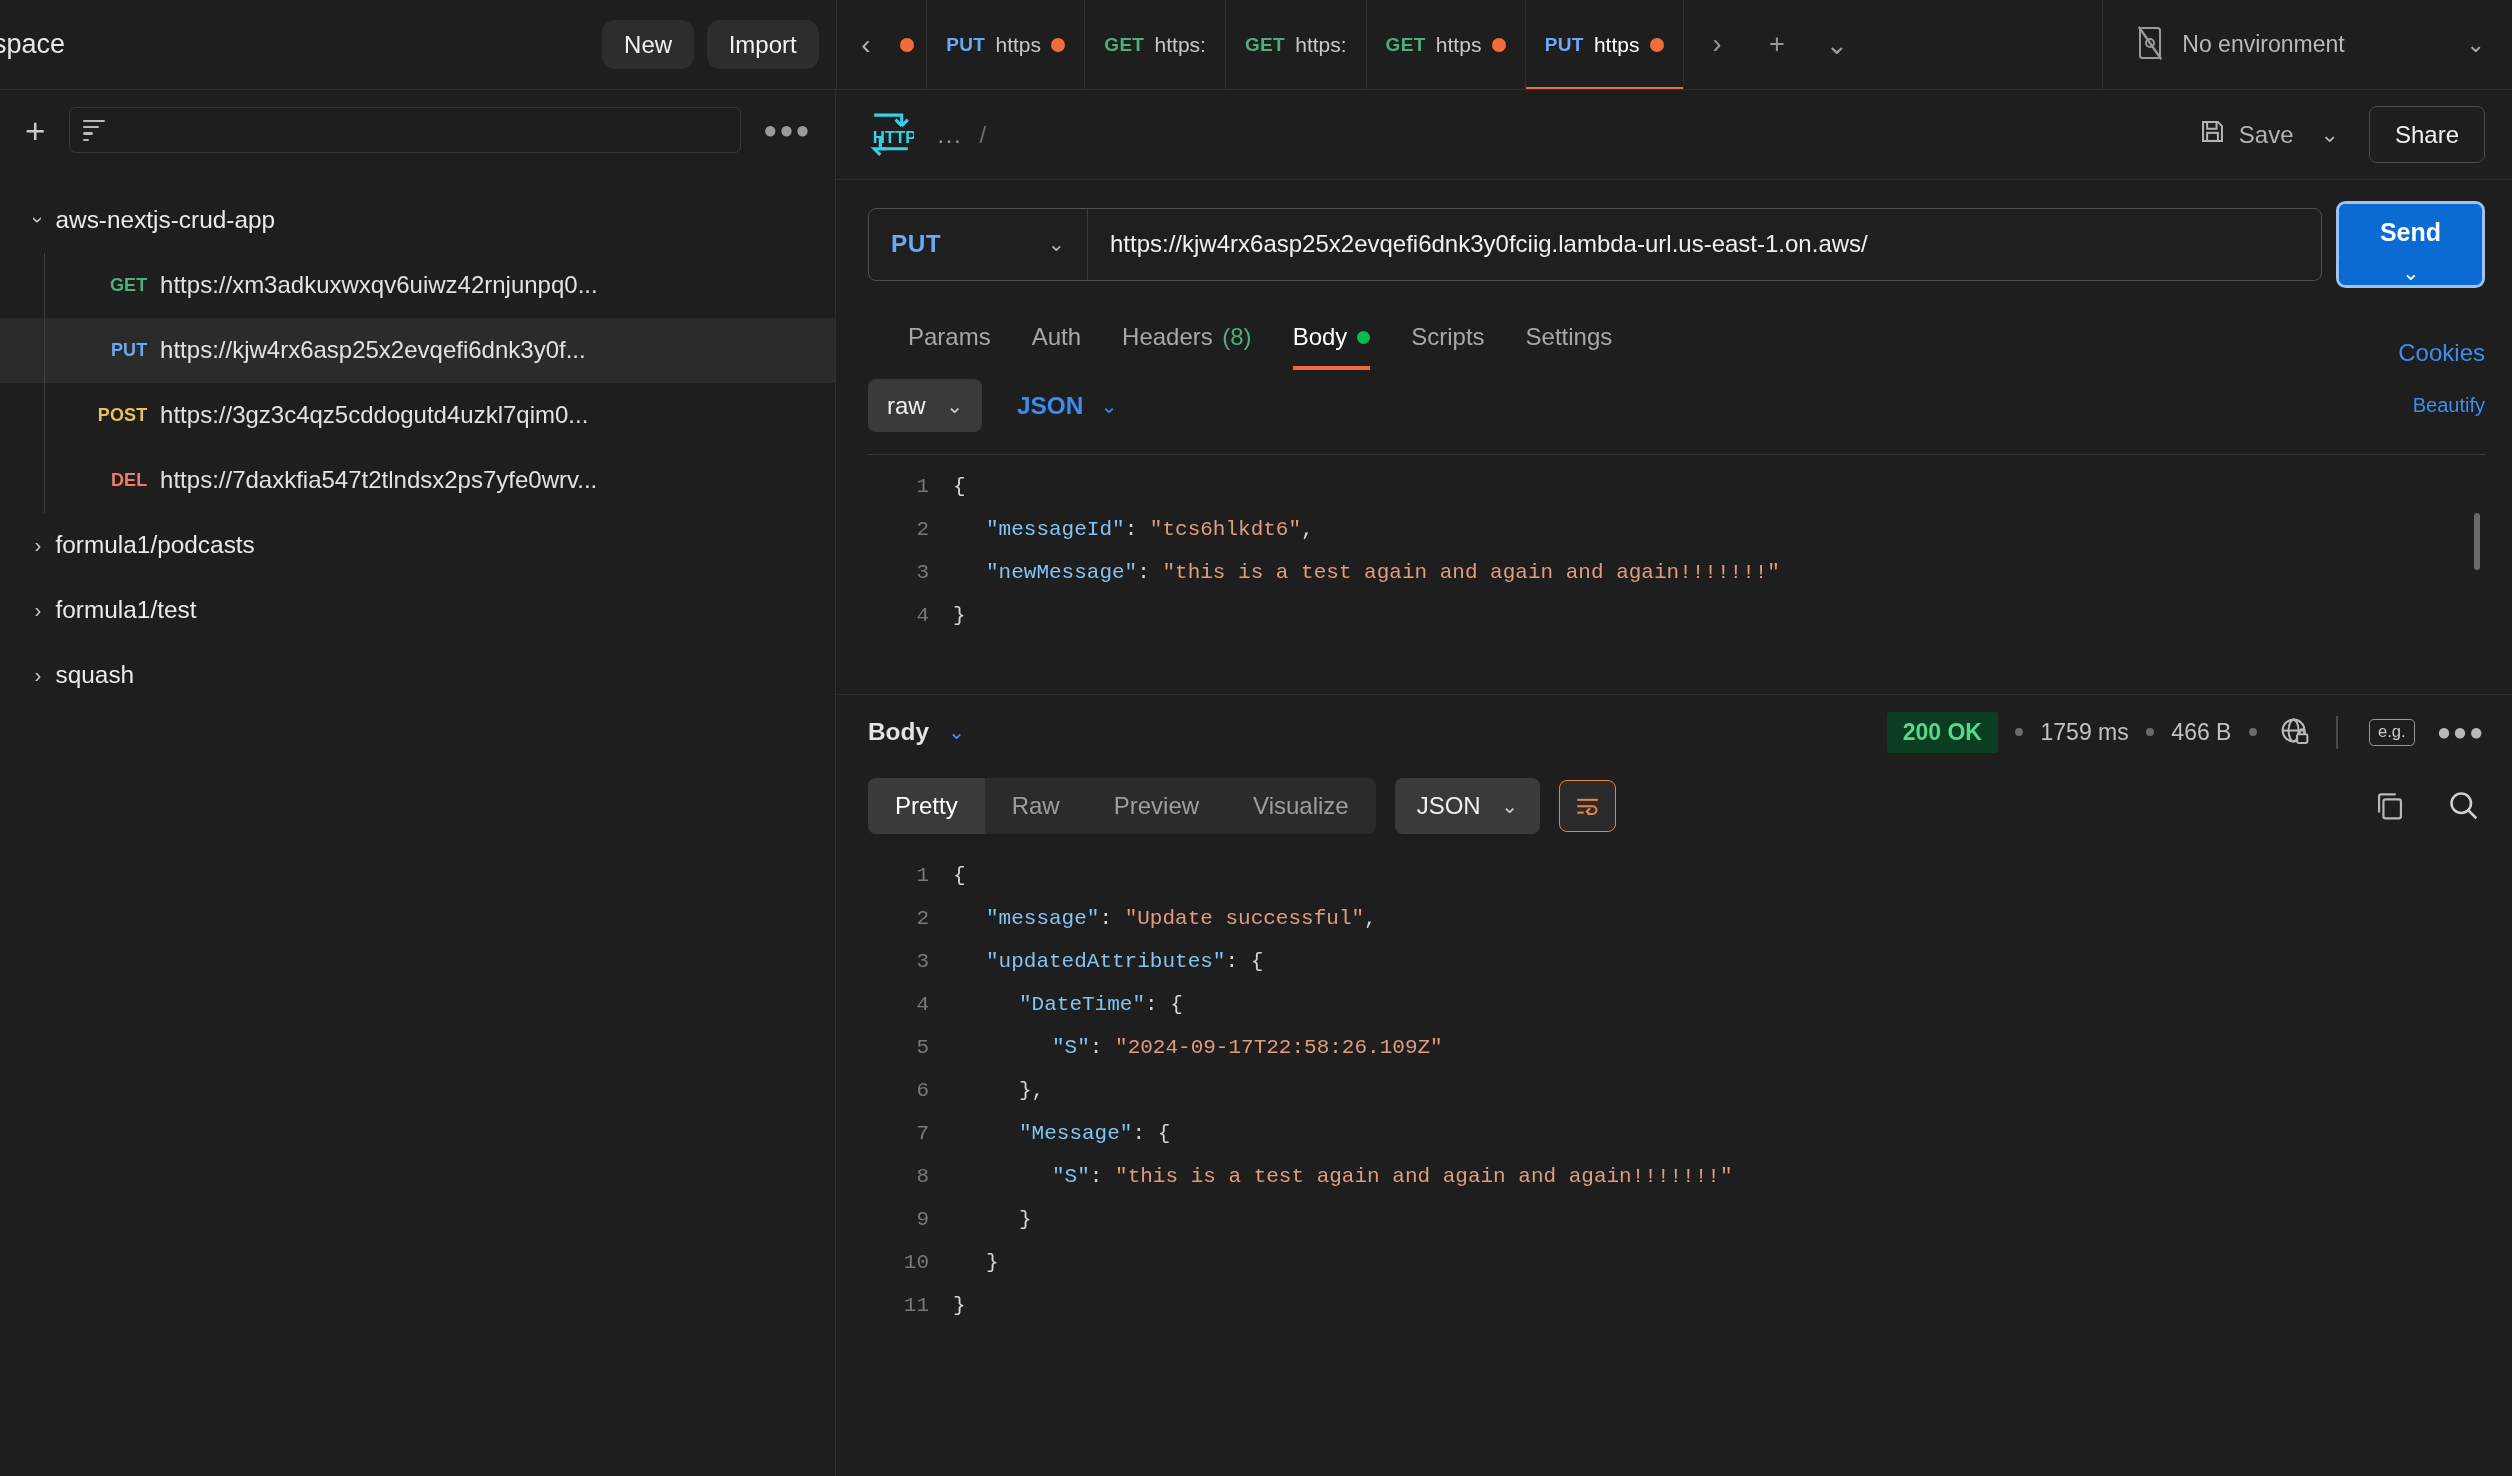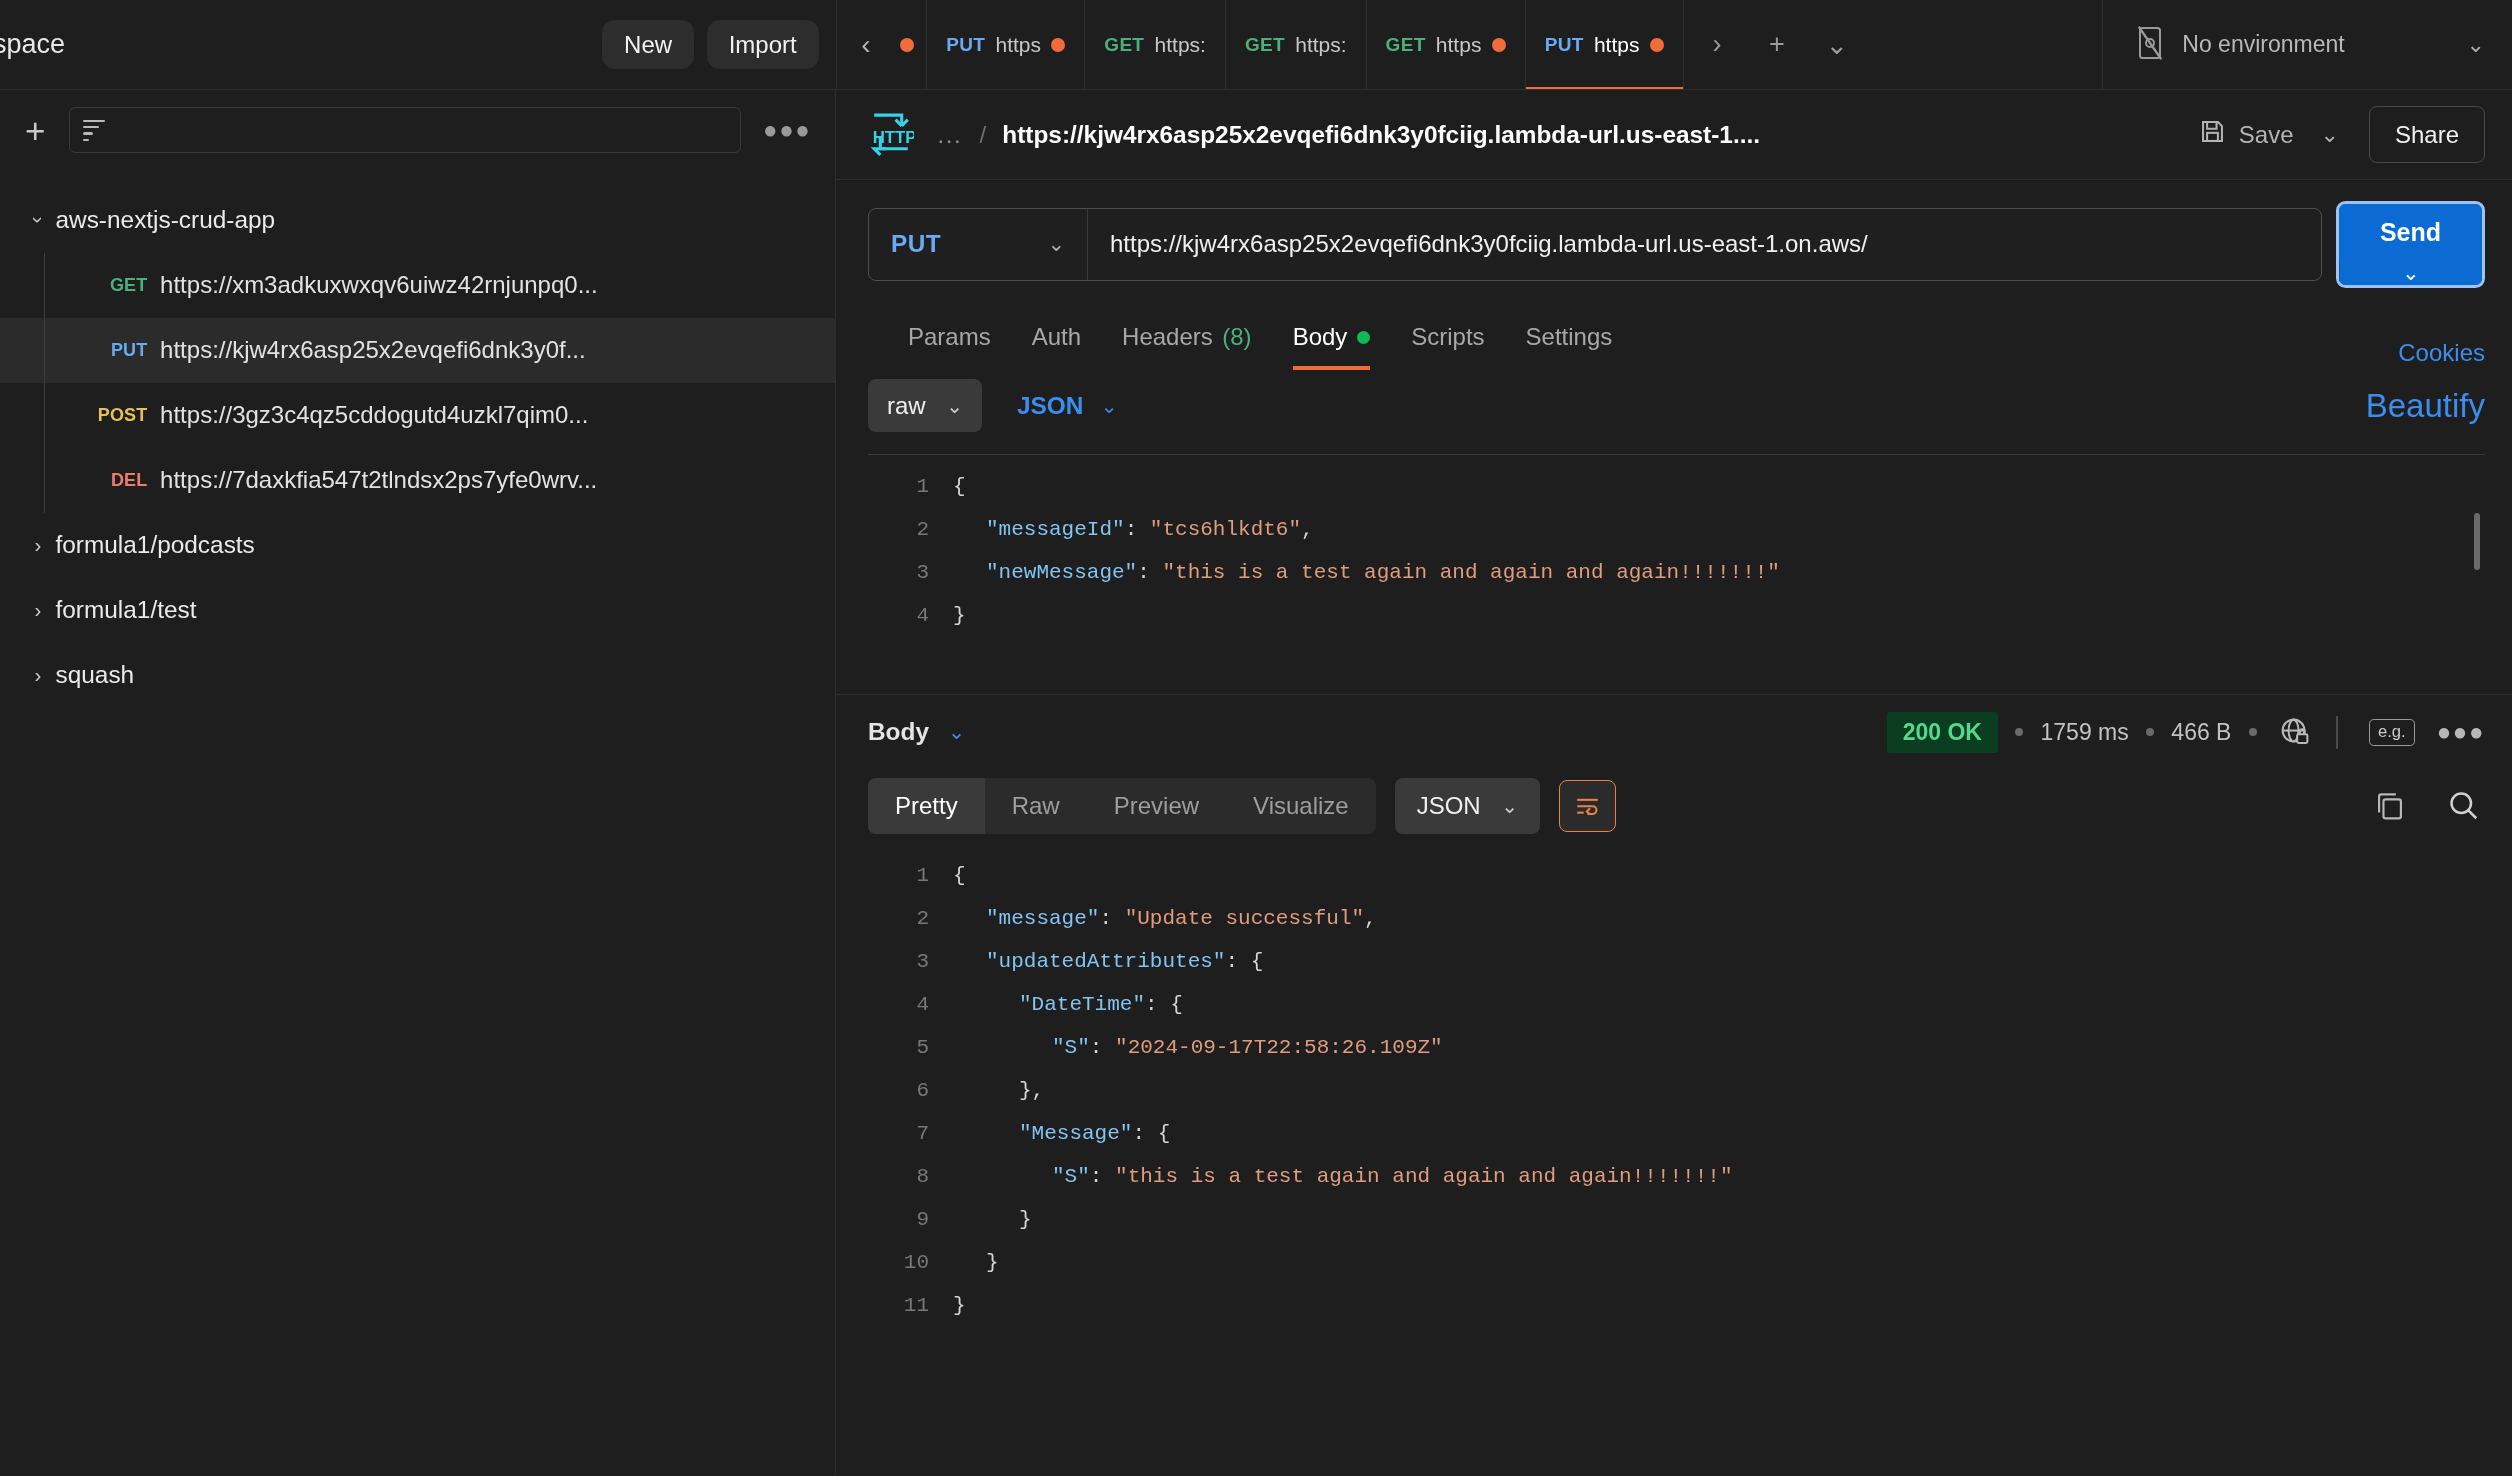--- a/index.html
+++ b/index.html
@@ -202,21 +202,21 @@
   .bodybar { display: flex; align-items: center; padding: 9.5px 27px 11px 32px; gap: 0; }
   .raw-sel {
     display: flex; align-items: center; gap: 20.5px; background: #3a3a3a;
     border-radius: 8px; padding: 12.6px 19px; cursor: pointer;
   }
   .raw-sel .t { font-size: 24px; color: #f0f0f0; }
   .raw-sel .c { font-size: 20px; color: #cfcfcf; }
   .json-sel { display: flex; align-items: center; gap: 17.3px; margin-left: 35px; cursor: pointer; }
   .json-sel .t { font-size: 24.4px; color: #3b8ef0; font-weight: 700; }
   .json-sel .c { font-size: 20px; color: #3b8ef0; }
-  .beautify { margin-left: auto; color: #3b8ef0; font-size: 33px; cursor: pointer; }
+  .beautify { margin-left: auto; color: #3b8ef0; font-size: 20px; cursor: pointer; }
 
   .code-pane {
     margin: 11px 27px 0 32px; border-top: 1.6px solid #3a3a3a;
     background: #1e1e1e; position: relative; overflow: hidden;
   }
   .code-pane.req { height: 219px; }
   .code {
     font-family: "Liberation Mono", monospace; font-size: 21px; line-height: 43px;
     color: #d8d8d8; padding-top: 9.5px;
   }
@@ -409,21 +409,20 @@
           <svg width="46" height="52" viewBox="0 0 30 34">
             <path d="M4 4 L22 4 L22 11" fill="none" stroke="#35d2e8" stroke-width="2"></path>
             <path d="M22 11 L26 7 M22 11 L18 7" fill="none" stroke="#35d2e8" stroke-width="2"></path>
             <text x="3" y="22" font-family="Liberation Sans, sans-serif" font-size="11" font-weight="700" fill="#35d2e8">HTTP</text>
             <path d="M26 26 L8 26 L8 19" fill="none" stroke="#35d2e8" stroke-width="2"></path>
             <path d="M8 30 L4 26 L12 26" fill="none" stroke="#35d2e8" stroke-width="2"></path>
           </svg>
         </div>
         <span class="crumb-dots">...</span>
         <span class="crumb-sep">/</span>
-        <span class="crumb-title">https://kjw4rx6asp25x2evqefi6dnk3y0fciig.lambda-url.us-east-1....</span>
         <div class="crumb-right">
           <div class="save-btn">
             <span>
               <svg width="27" height="27" viewBox="0 0 20 20" fill="none" stroke="#b4b4b4" stroke-width="1.5">
                 <path d="M3 3h11l3 3v11H3z"></path>
                   <path d="M6 3h7v5H6z"></path>
                   <rect x="6" y="11" width="8" height="6"></rect>
               </svg>
             </span>
             <span>Save</span>

